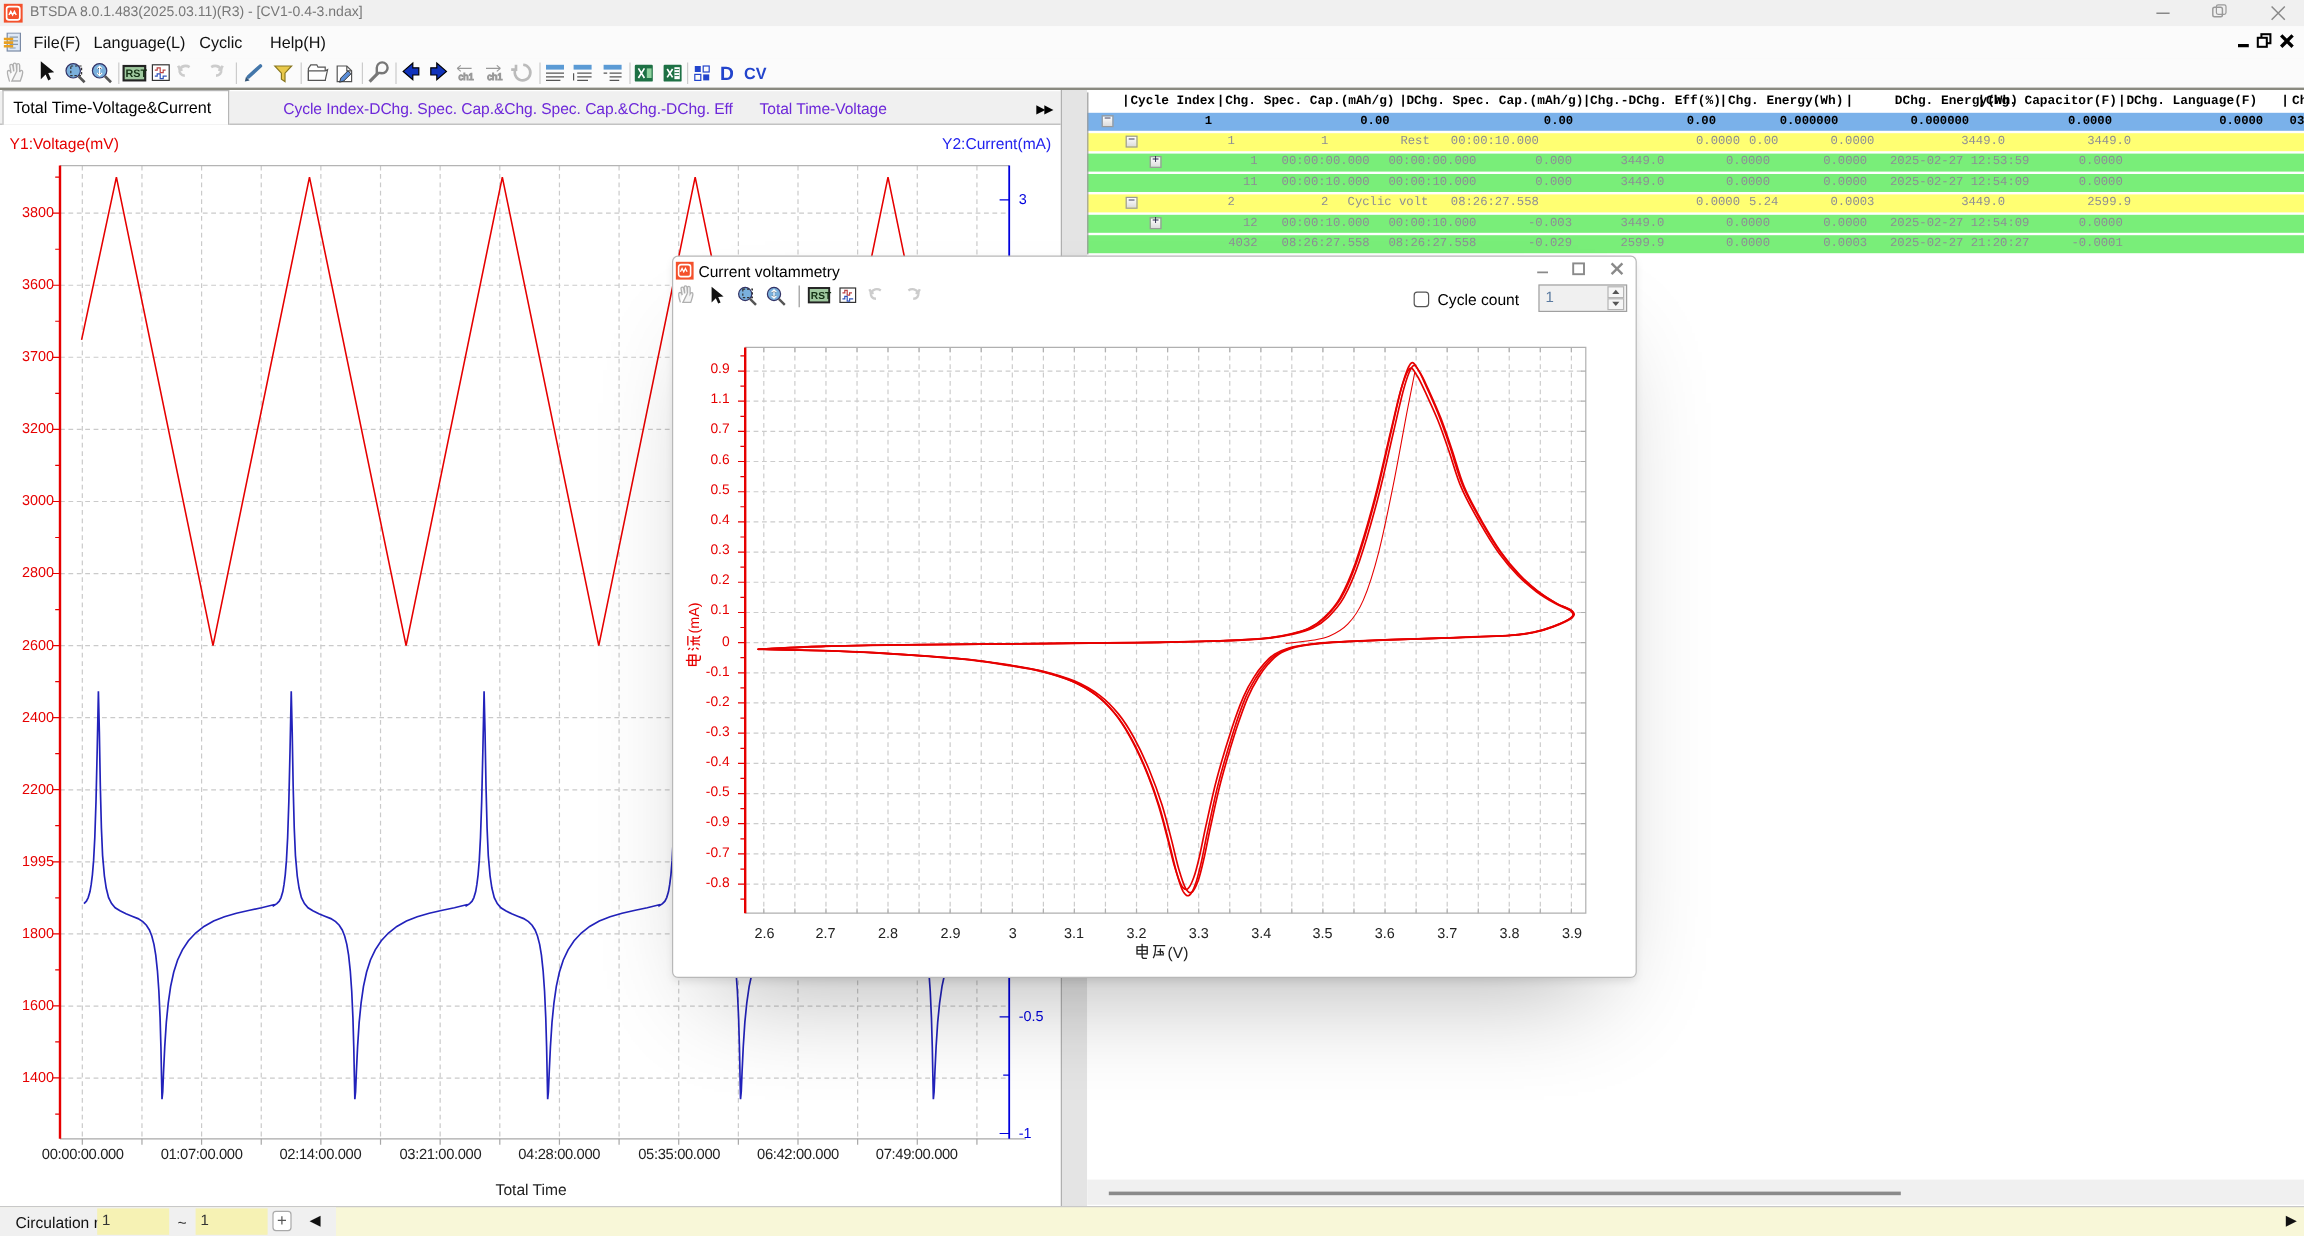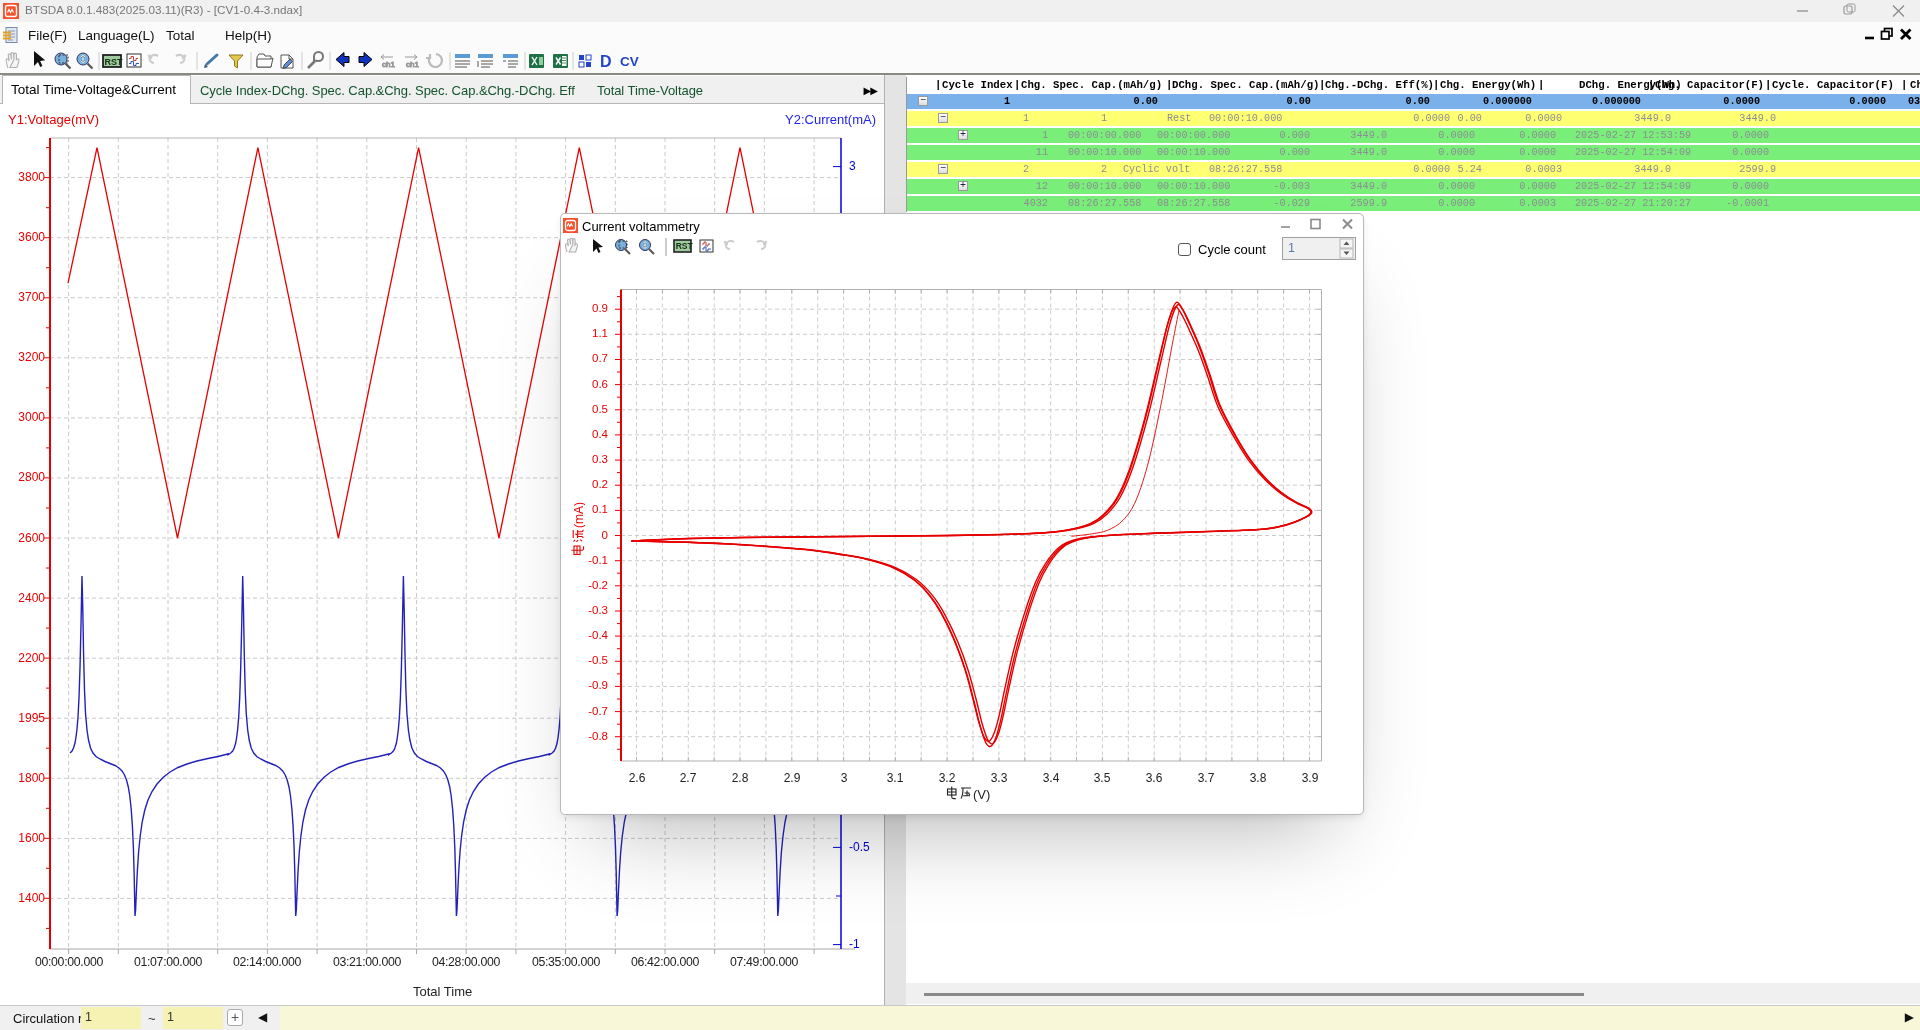--- a/index.html
+++ b/index.html
@@ -8,21 +8,21 @@
 #titlebar { left:0;top:0;width:1920px;height:22px;background:#f0f0f0; }
 #titlebar .ttl { position:absolute;left:25px;top:3px;font-size:11.7px;color:#777777; }
 #menubar { left:0;top:22px;width:1920px;height:27px;background:#fbfbfb; }
 .menuitem { position:absolute;top:6px;font-size:13.5px;color:#111; }
 #toolbar { left:0;top:49px;width:1920px;height:24px;background:#fbfbfb; }
 #hline { left:0;top:73px;width:1920px;height:2px;background:#8a8a80; }
 #leftpanel { left:0;top:75px;width:884px;height:930px;background:#fff; }
 #tabstrip { position:absolute;left:0;top:1px;width:884px;height:28px;background:#f0f0f0;border-bottom:1px solid #b6b6b6; }
 #tabactive { position:absolute;left:2px;top:0;width:189px;height:29px;background:#fff;border:1px solid #b6b6b6;border-bottom:none; }
 #tabactive span { position:absolute;left:8px;top:6px;font-size:13.5px;color:#000;white-space:nowrap; }
-.tabtxt { position:absolute;top:7px;font-size:13px;color:#14532d;white-space:nowrap;letter-spacing:-0.05px; }
+.tabtxt { position:absolute;top:7px;font-size:13px;color:#6d28d9;white-space:nowrap;letter-spacing:-0.05px;margin-left:36px; }
 #chevr { position:absolute;right:7px;top:9px;font-size:10px;color:#000;letter-spacing:-1px; }
 #chartbox { position:absolute;left:0;top:0;width:884px;height:748px; }
 .ylab { position:absolute;left:5px;width:40px;text-align:right;font-size:12px;color:#e60000; }
 .xlab { position:absolute;top:880px;width:76px;text-align:center;font-size:12.3px;letter-spacing:-0.3px;color:#222;white-space:nowrap; }
 .y2lab { position:absolute;left:849px;font-size:12px;color:#0000dd; }
 #splitter { left:884px;top:75px;width:22px;height:930px;background:#e4e4e4;border-left:1px solid #b0b0b0; }
 #rightpanel { left:906px;top:75px;width:1014px;height:930px;background:#fff; }
 #thead span { position:absolute;top:4px;font-size:10.7px;font-family:"Liberation Mono",monospace;color:#000;white-space:pre;font-weight:bold; }
 .trow { position:absolute;left:0;width:1014px;height:15px; }
 .trow.blue { background:#7ab1ea;color:#000;font-weight:bold; }
@@ -62,21 +62,21 @@
  </svg>
 </div>
 <div class="abs" id="menubar">
  <svg width="15" height="18" style="position:absolute;left:3px;top:5px">
       <rect x="3" y="0.5" width="11" height="15" fill="#dfe8f5" stroke="#7a8aa5"></rect>
       <path d="M5,4 h7 M5,7 h7 M5,10 h7 M5,13 h5" stroke="#89a" stroke-width="1"></path>
       <path d="M0,5.5 h8 M0,8.5 h8 M0,11.5 h8" stroke="#e8a020" stroke-width="2.2"></path>
     </svg>
  <span class="menuitem" style="left:28px">File(F)</span>
  <span class="menuitem" style="left:78px">Language(L)</span>
- <span class="menuitem" style="left:166px">Total</span>
+ <span class="menuitem" style="left:166px">Cyclic</span>
  <span class="menuitem" style="left:225px">Help(H)</span>
  <svg width="62" height="27" style="position:absolute;right:0px;top:0">
   <path d="M7,16 h9" stroke="#000" stroke-width="2.6"></path>
   <rect x="26.5" y="6.5" width="7.5" height="7.5" fill="none" stroke="#000" stroke-width="1.7"></rect>
   <rect x="23.5" y="9.5" width="7.5" height="7.5" fill="#fff" stroke="#000" stroke-width="1.7"></rect>
   <path d="M43,7.5 l9.5,9.5 M52.5,7.5 l-9.5,9.5" stroke="#000" stroke-width="2.8"></path>
  </svg>
 </div>
 <div class="abs" id="toolbar">
     <svg width="700" height="24" style="position:absolute;left:0;top:0">
@@ -239,21 +239,21 @@
       <span style="left:266px">DChg. Spec. Cap.(mAh/g)</span>
       <span style="left:413px">|</span>
       <span style="left:419px">Chg.-DChg. Eff(%)</span>
       <span style="left:527px">|</span>
       <span style="left:534px">Chg. Energy(Wh)</span>
       <span style="left:632px">|</span>
       <span style="left:673px">DChg. Energy(Wh)</span>
       <span style="left:742px">|</span>
       <span style="left:749px">Chg. Capacitor(F)</span>
       <span style="left:859px">|</span>
-      <span style="left:866px">Cycle. Capacitor(F)</span>
+      <span style="left:866px">DChg. Language(F)</span>
       <span style="left:995px">|</span>
       <span style="left:1004px">Ch</span>
     </div>
  <div class="trow blue" style="top:19px">
       <span class="r" style="right:910px">1</span>
       <span class="r" style="right:762px">0.00</span>
       <span class="r" style="right:609px">0.00</span>
       <span class="r" style="right:490px">0.00</span>
       <span class="r" style="right:388px">0.000000</span>
       <span class="r" style="right:279px">0.000000</span>

